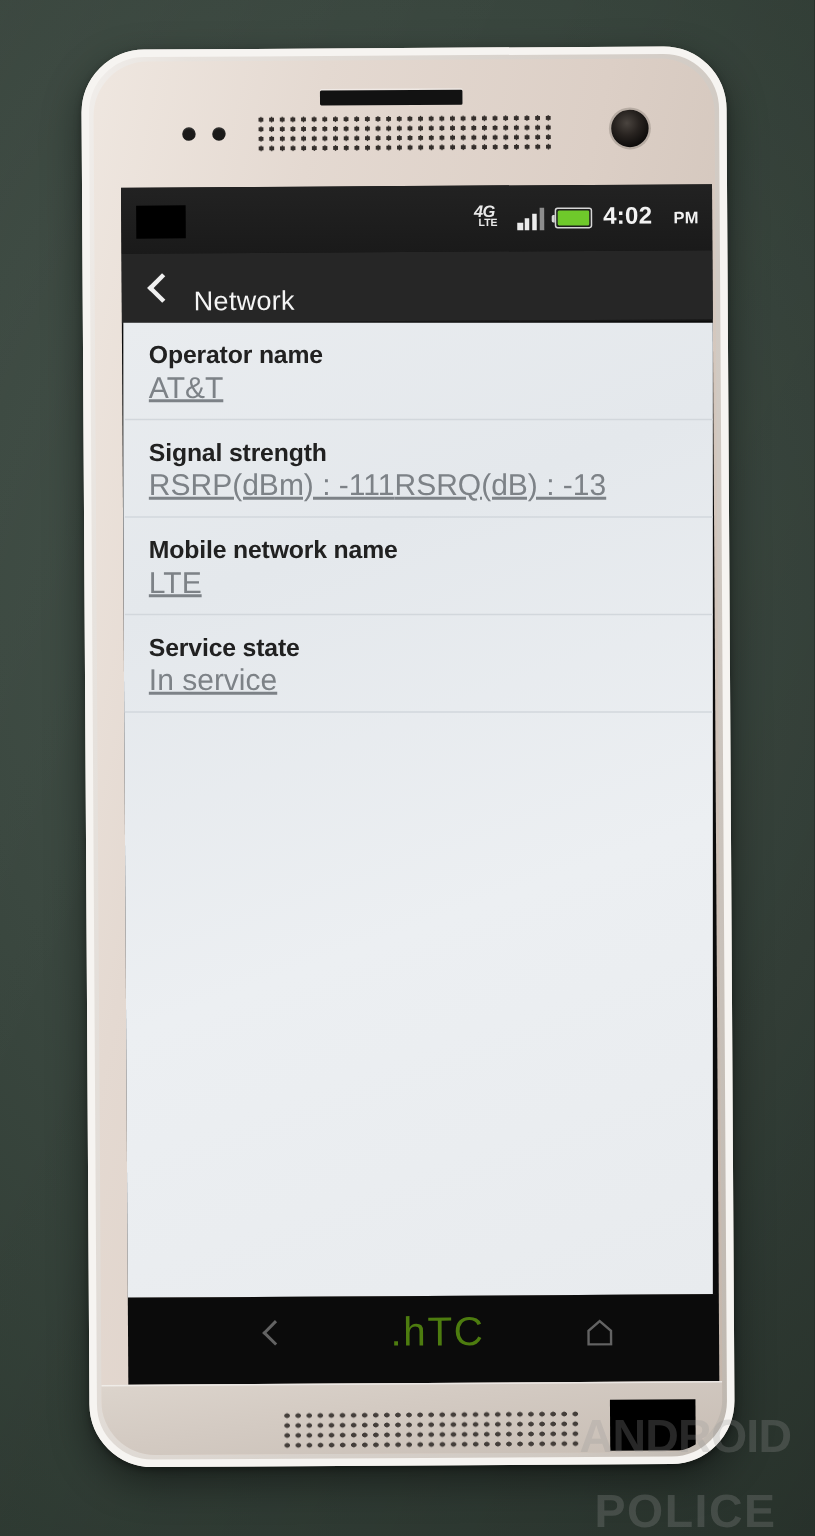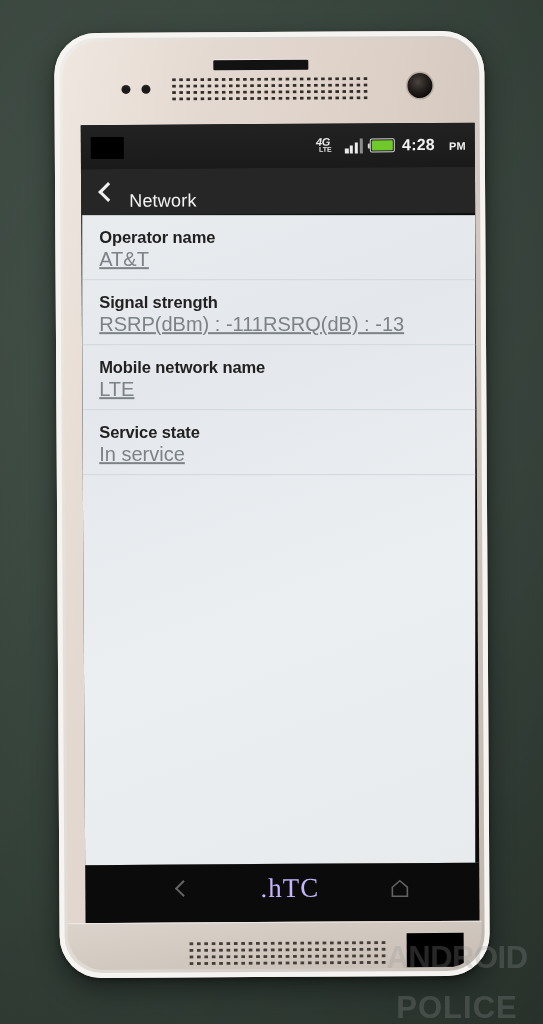--- a/index.html
+++ b/index.html
@@ -315,24 +315,24 @@
     left: 4px; top: 2px;
     width: 10px; height: 10px;
     border-left: 2.2px solid #636363;
     border-bottom: 2.2px solid #636363;
     transform: rotate(45deg);
   }
   .htc-logo {
     position: absolute;
     left: 175px;
     top: 9px;
-    color: #c4b5fd;
+    color: #4d7c0f;
     font-size: 27px;
     letter-spacing: 1px;
-    font-family: Liberation Serif, serif;
+    font-family: Liberation Sans, sans-serif;
   }
   .htc-logo .dot {
     font-size: 27px;
     vertical-align: baseline;
   }
   .cap-home {
     position: absolute;
     right: 70px;
     top: 16px;
     width: 19px; height: 18px;
@@ -422,21 +422,21 @@
               <i class="on"></i>
               <i class="on"></i>
               <i></i>
           </div>
 
           <div class="ico-battery">
             <div class="fill"></div>
           </div>
 
           <div class="clock">
-            <span>4:28</span><span class="ampm">PM</span>
+            <span>4:02</span><span class="ampm">PM</span>
           </div>
         </div>
       </div>
 
       <div class="actionbar">
         <div class="back-chevron"></div>
         <div class="title">Network</div>
       </div>
 
       <div class="list-panel">

